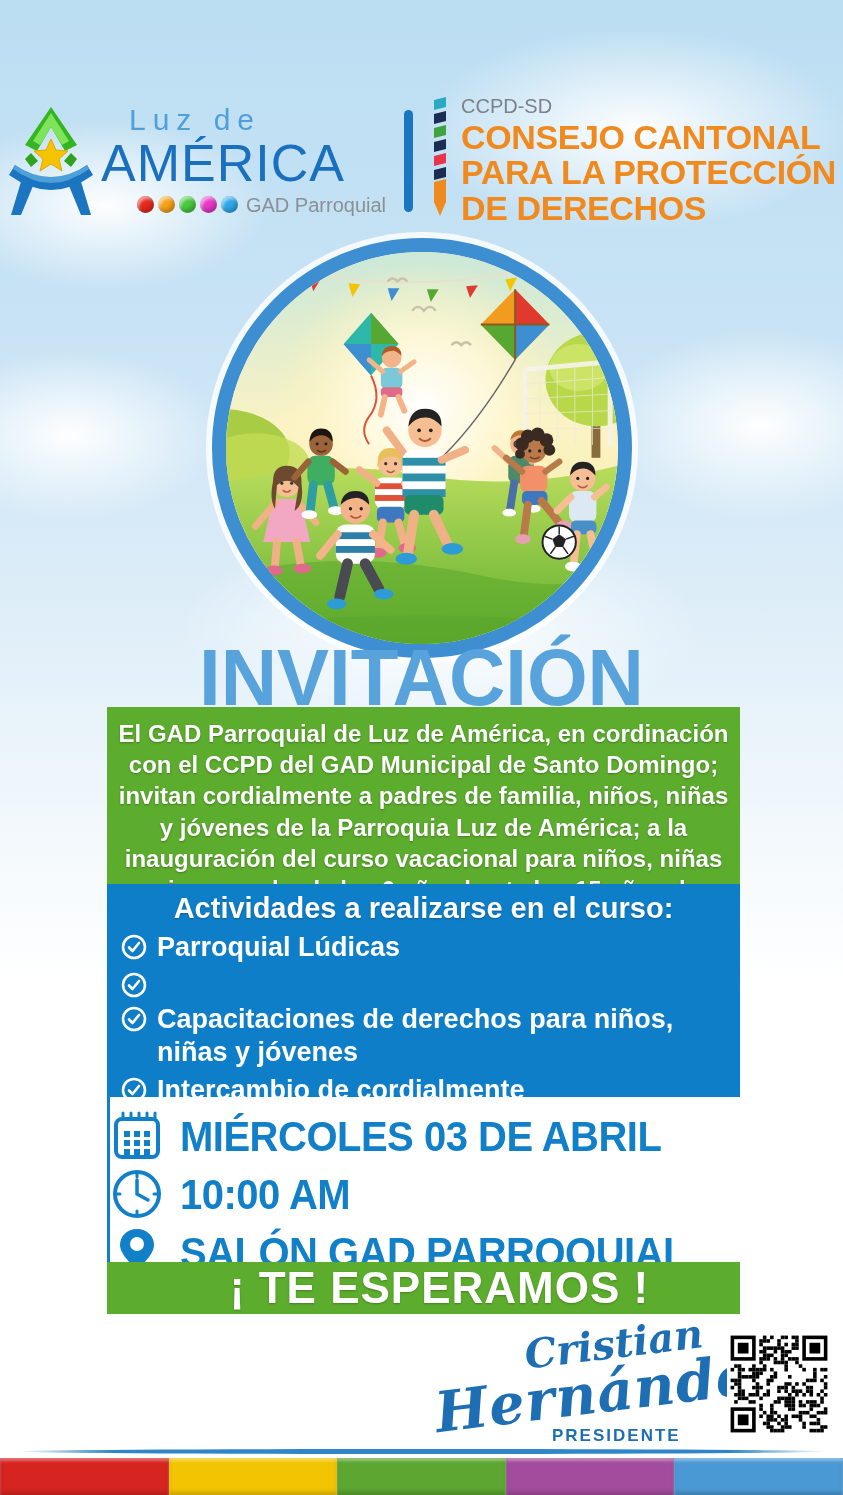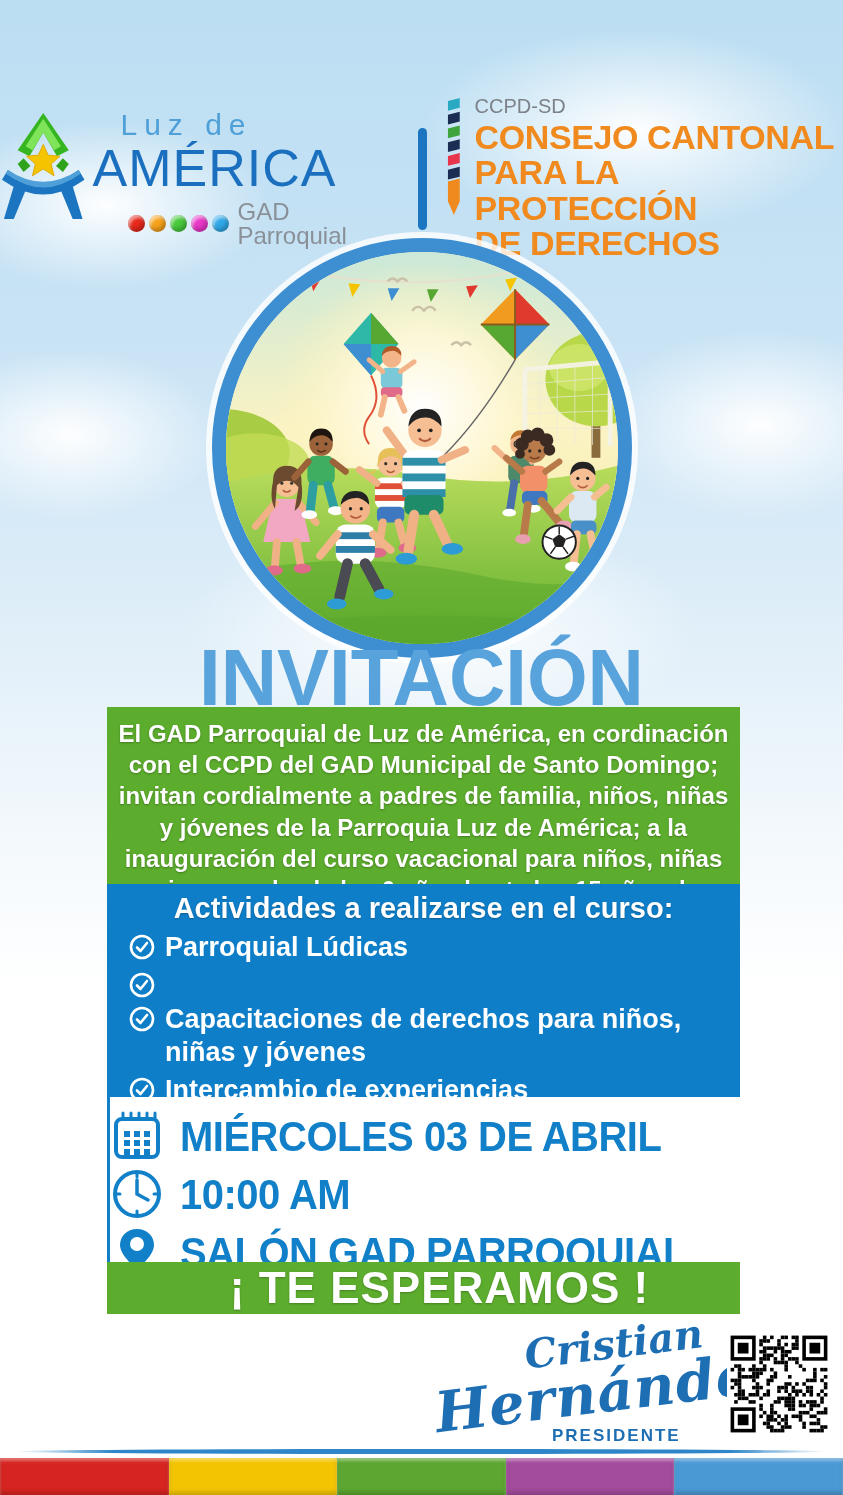--- a/index.html
+++ b/index.html
@@ -16,42 +16,42 @@
 
   
   .header{position:absolute;top:96px;left:0;width:100%;display:flex;justify-content:center;align-items:center;gap:18px;}
   .logo-la{display:flex;align-items:flex-start;gap:6px;}
   .la-text{display:flex;flex-direction:column;align-items:flex-start;line-height:1;}
   .la-line1{font-size:30px;letter-spacing:7px;color:#4FA0D8;font-weight:400;margin-left:28px;}
   .la-line2{font-size:52px;font-weight:normal;color:#1B6FBF;letter-spacing:1px;margin-top:2px;}
   .la-sub{display:flex;align-items:center;gap:8px;margin-top:6px;margin-left:36px;}
   .dots{display:flex;gap:4px;}
   .dot{width:17px;height:17px;border-radius:50%;box-shadow:inset -2px -3px 4px rgba(0,0,0,.25), inset 2px 3px 3px rgba(255,255,255,.55);}
-  .la-parr{font-size:24px;color:#8A9098;}
+  .la-parr{font-size:20px;color:#8A9098;}
   .divider{width:9px;height:102px;background:#1B75C0;border-radius:5px;}
   .logo-ccpd{display:flex;align-items:flex-start;gap:10px;}
   .ccpd-text{display:flex;flex-direction:column;line-height:1.04;}
   .ccpd-small{font-size:20px;color:#7C8288;margin-bottom:3px;}
   .ccpd-line{font-size:34px;font-weight:bold;color:#F18A1E;letter-spacing:-0.4px;}
 
   
   .circle-wrap{position:absolute;top:238px;left:50%;transform:translateX(-50%);
     width:392px;height:392px;border:14px solid #3E8FD2;border-radius:50%;overflow:hidden;
     box-shadow:0 0 0 6px rgba(255,255,255,.8);background:#FDF6C9;}
   .circle-wrap svg{display:block;}
 
   
   .title{position:absolute;top:632px;left:0;width:100%;text-align:center;
     font-size:78px;font-weight:bold;color:#58A3DC;letter-spacing:0px;transform:scaleY(1.02);}
 
   
   .card{position:absolute;left:107px;width:633px;}
   .intro{top:707px;background:#5CAC2D;color:#fff;font-weight:bold;font-size:24px;line-height:1.3;
     text-align:center;padding:11px 10px;box-sizing:border-box;text-shadow:0 1px 2px rgba(0,0,0,.28);}
-  .activities{top:884px;background:#0E7EC8;color:#fff;box-sizing:border-box;padding:8px 14px 14px;}
+  .activities{top:884px;background:#0E7EC8;color:#fff;box-sizing:border-box;padding:8px 6px 14px;}
   .act-head{text-align:center;font-weight:bold;font-size:29px;margin-bottom:6px;text-shadow:0 1px 2px rgba(0,0,0,.25);}
   .act-item{display:flex;align-items:flex-start;gap:10px;font-weight:bold;font-size:27px;line-height:1.22;margin:5px 0 0 8px;}
   .act-item svg{flex:0 0 auto;margin-top:3px;}
   .details{top:1097px;background:#fff;border-left:3px solid #1180C8;box-sizing:border-box;padding:8px 0;}
   .det-row{display:flex;align-items:center;gap:16px;margin:4px 0;}
   .det-row svg{flex:0 0 auto;}
   .det-text{color:#1180C8;font-weight:bold;font-size:40px;letter-spacing:-0.5px;transform:scaleY(1.05);white-space:nowrap;}
   .banner{top:1262px;background:#5CAC2D;height:52px;display:flex;align-items:center;justify-content:center;}
   .banner-text{color:#fff;font-weight:bold;font-size:44px;letter-spacing:1px;text-shadow:0 1px 2px rgba(0,0,0,.25);margin-left:32px;}
 
@@ -362,21 +362,21 @@
           <circle cx="13" cy="13" r="11" fill="none" stroke="#FFF" stroke-width="2.6"></circle>
           <path d="M8,13.5 L11.5,17 L18,9" fill="none" stroke="#FFF" stroke-width="2.6" stroke-linecap="round" stroke-linejoin="round"></path>
         </svg>
       <span>Capacitaciones de derechos para niños, niñas y jóvenes</span>
     </div>
     <div class="act-item">
       <svg width="26" height="26" viewBox="0 0 26 26">
           <circle cx="13" cy="13" r="11" fill="none" stroke="#FFF" stroke-width="2.6"></circle>
           <path d="M8,13.5 L11.5,17 L18,9" fill="none" stroke="#FFF" stroke-width="2.6" stroke-linecap="round" stroke-linejoin="round"></path>
         </svg>
-      <span>Intercambio de experiencias</span>
+      <span>Intercambio de cordialmente</span>
     </div>
   </div>
 
   <div class="card details">
     <div class="det-row">
       <svg width="54" height="54" viewBox="0 0 54 54">
         <rect x="6" y="10" width="42" height="38" rx="6" fill="none" stroke="#1180C8" stroke-width="4"></rect>
         <path d="M13,10 L13,4 M21,10 L21,4 M29,10 L29,4 M37,10 L37,4 M45,10 L45,4" stroke="#1180C8" stroke-width="3" stroke-linecap="round"></path>
         <g fill="#1180C8">
           <rect x="14" y="22" width="6" height="6"></rect>

